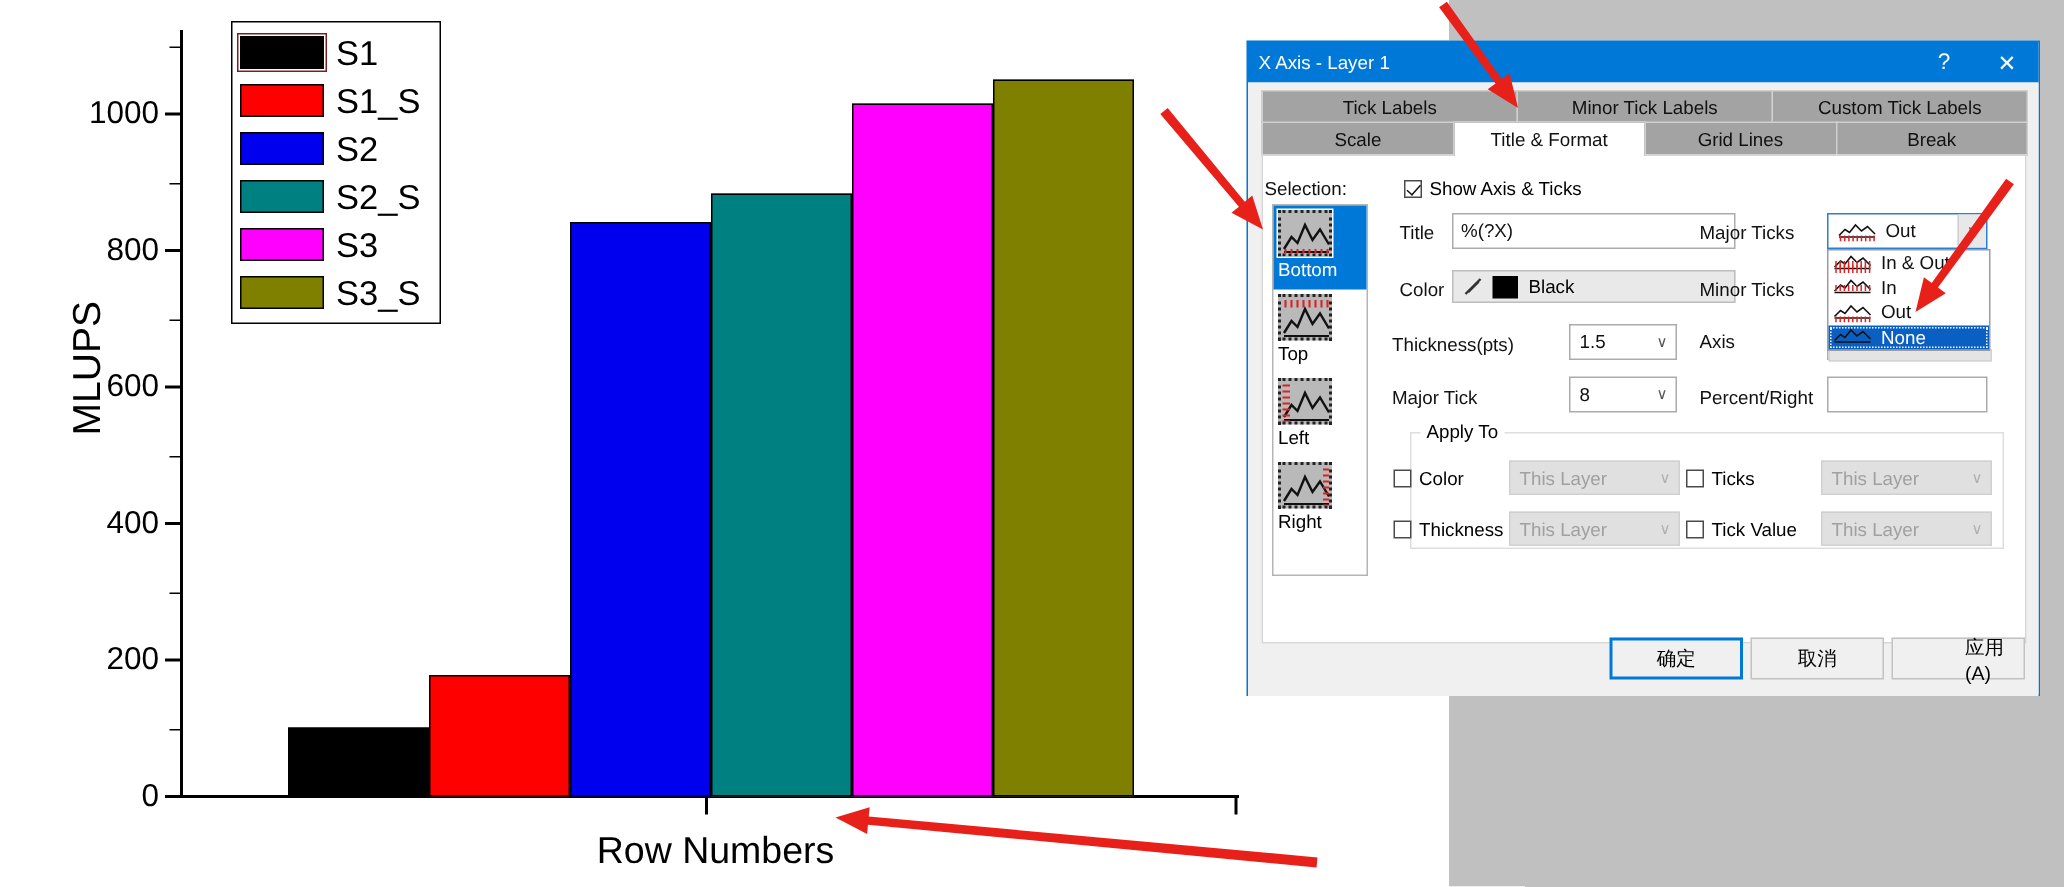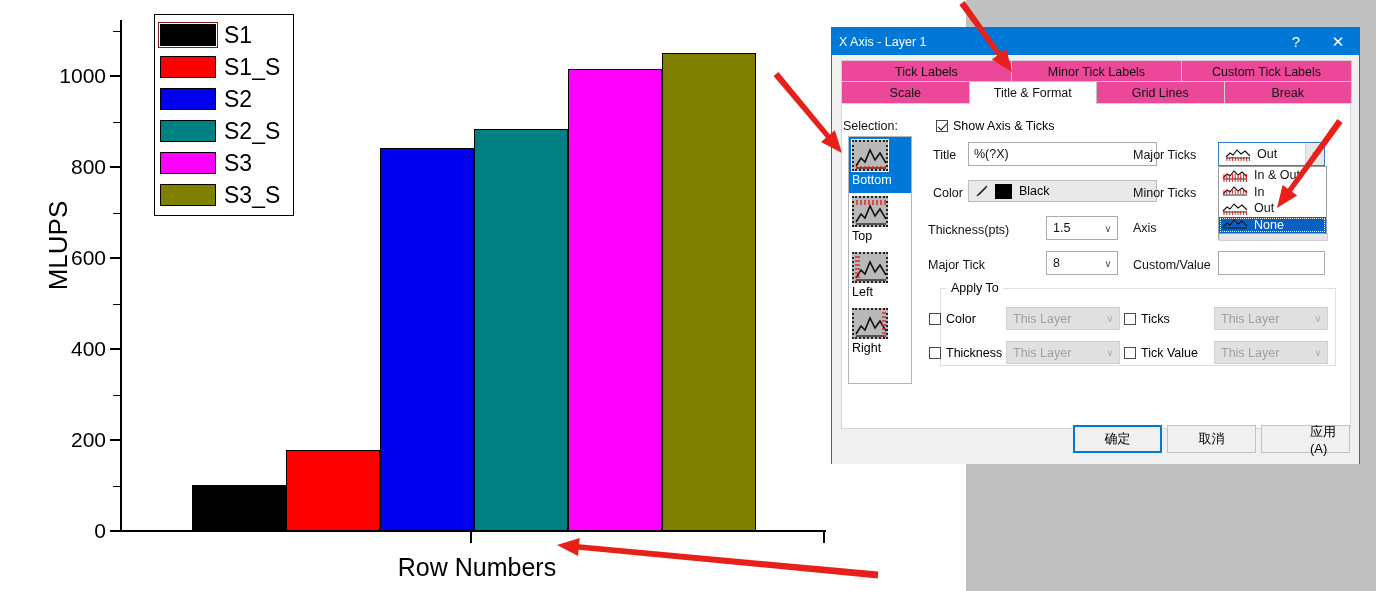--- a/index.html
+++ b/index.html
@@ -63,21 +63,21 @@
   }
   #dialog-title{flex:1;}
   .title-btn{width:42px;height:27px;display:flex;align-items:center;justify-content:center;
     color:#fff;font-size:15px;}
   #dialog-body{position:relative;height:409px;background:#f0f0f0;}
 
   
   #tabs-row1{position:absolute;left:9px;top:5px;width:510px;height:22px;display:flex;}
   #tabs-row2{position:absolute;left:9px;top:26px;width:510px;height:23px;display:flex;}
   .tab{
-    flex:1;border:1px solid #d0d0d0;border-bottom:none;background:#ec4899;
+    flex:1;border:1px solid #d0d0d0;border-bottom:none;background:#a3a3a3;
     display:flex;align-items:center;justify-content:center;font-size:12.5px;
     box-sizing:border-box;margin-right:-1px;color:#111;
   }
   .tab.active{background:#fff;border-color:#c4c4c4;font-weight:normal;position:relative;z-index:3;}
 
   #tab-panel{
     position:absolute;left:9px;top:48px;width:510px;height:326px;
     background:#fff;border:1px solid #d6d6d6;box-sizing:border-box;
   }
 
@@ -306,21 +306,21 @@
       <span class="arrow">∨</span>
     </div>
     <div class="field-label" style="left:928px;top:258px;">Major Tick</div>
     <div class="combo" style="left:1046px;top:251px;width:72px;height:24px;">
       <span>8</span>
       <span class="arrow">∨</span>
     </div>
     <div class="field-label" style="left:1133px;top:148px;">Major Ticks</div>
     <div class="field-label" style="left:1133px;top:186px;">Minor Ticks</div>
     <div class="field-label" style="left:1133px;top:221px;">Axis</div>
-    <div class="field-label" style="left:1133px;top:258px;">Custom/Value</div>
+    <div class="field-label" style="left:1133px;top:258px;">Percent/Right</div>
     <div class="txtbox" style="left:1218px;top:251px;width:107px;height:24px;"></div>
     <div class="combo" style="left:1218px;top:142px;width:107px;height:24px;border:1px solid #2c7fd0;">
       <span style="margin-right:6px;display:inline-flex;">
         <svg width="26" height="13" viewBox="0 0 26 13">
     <polyline points="1,9 5,5 8,7 12,2 16,6 20,3 25,8" fill="none" stroke="#111" stroke-width="1.1"></polyline>
     <line x1="1" y1="10" x2="25" y2="10" stroke="#111" stroke-width="0.9"></line>
           <g stroke="#d22" stroke-width="1">
             <line x1="2" y1="9" x2="2" y2="13"></line>
             <line x1="4.8" y1="9" x2="4.8" y2="13"></line>
             <line x1="7.6" y1="9" x2="7.6" y2="13"></line>

